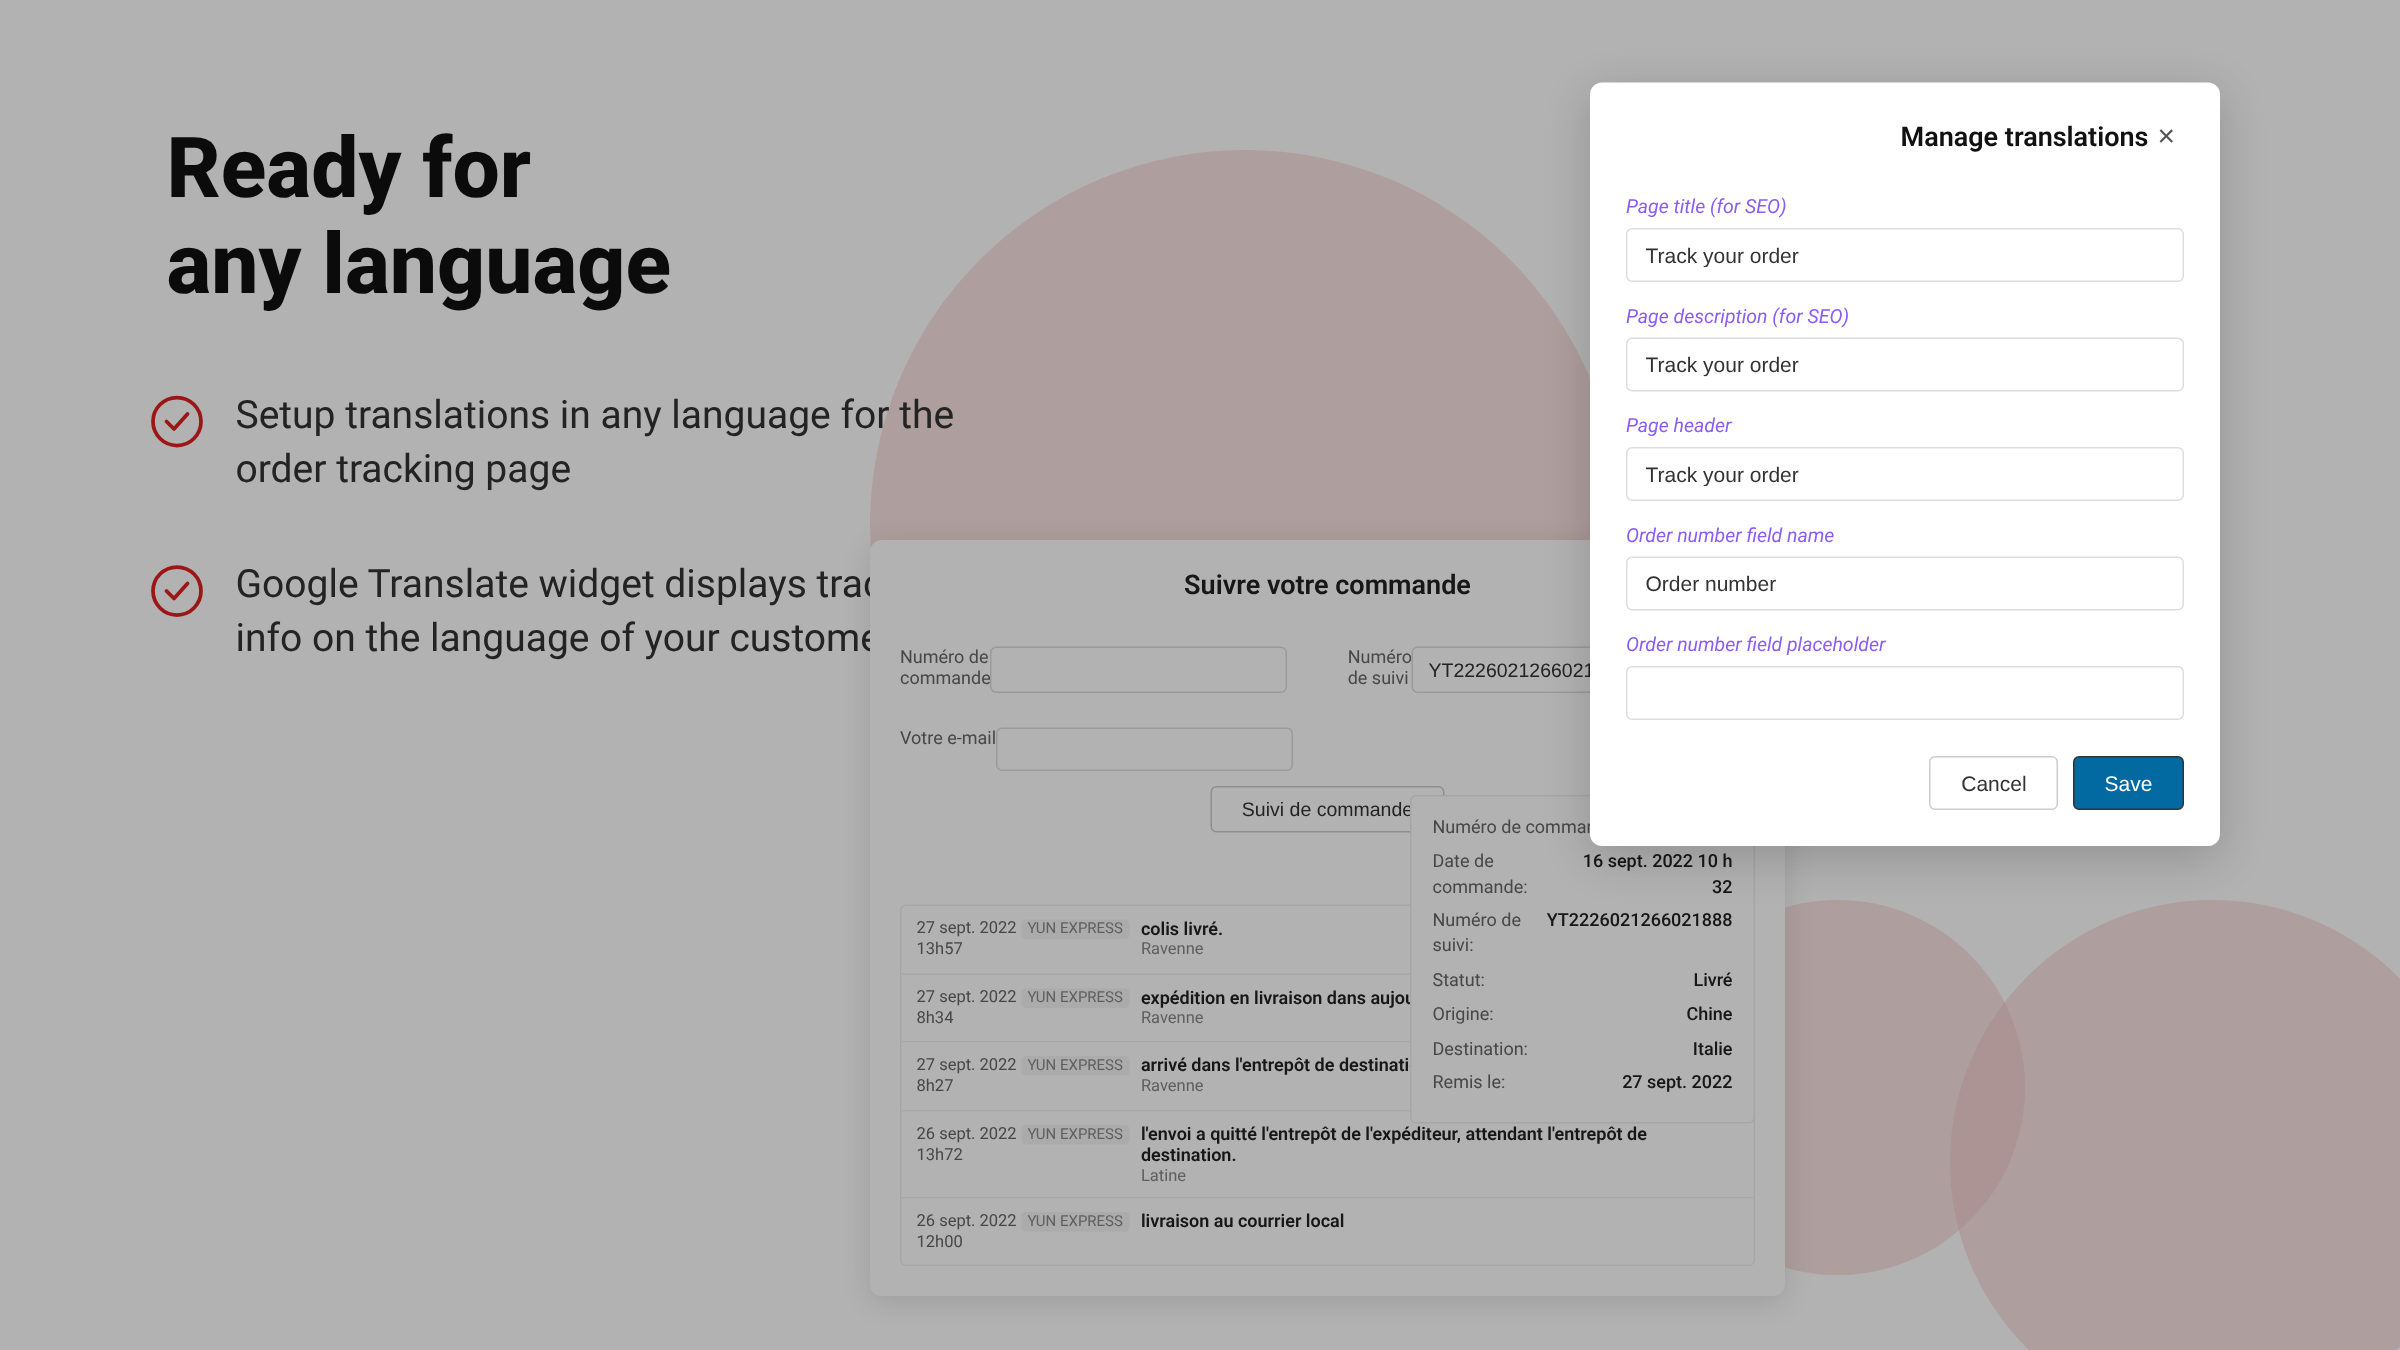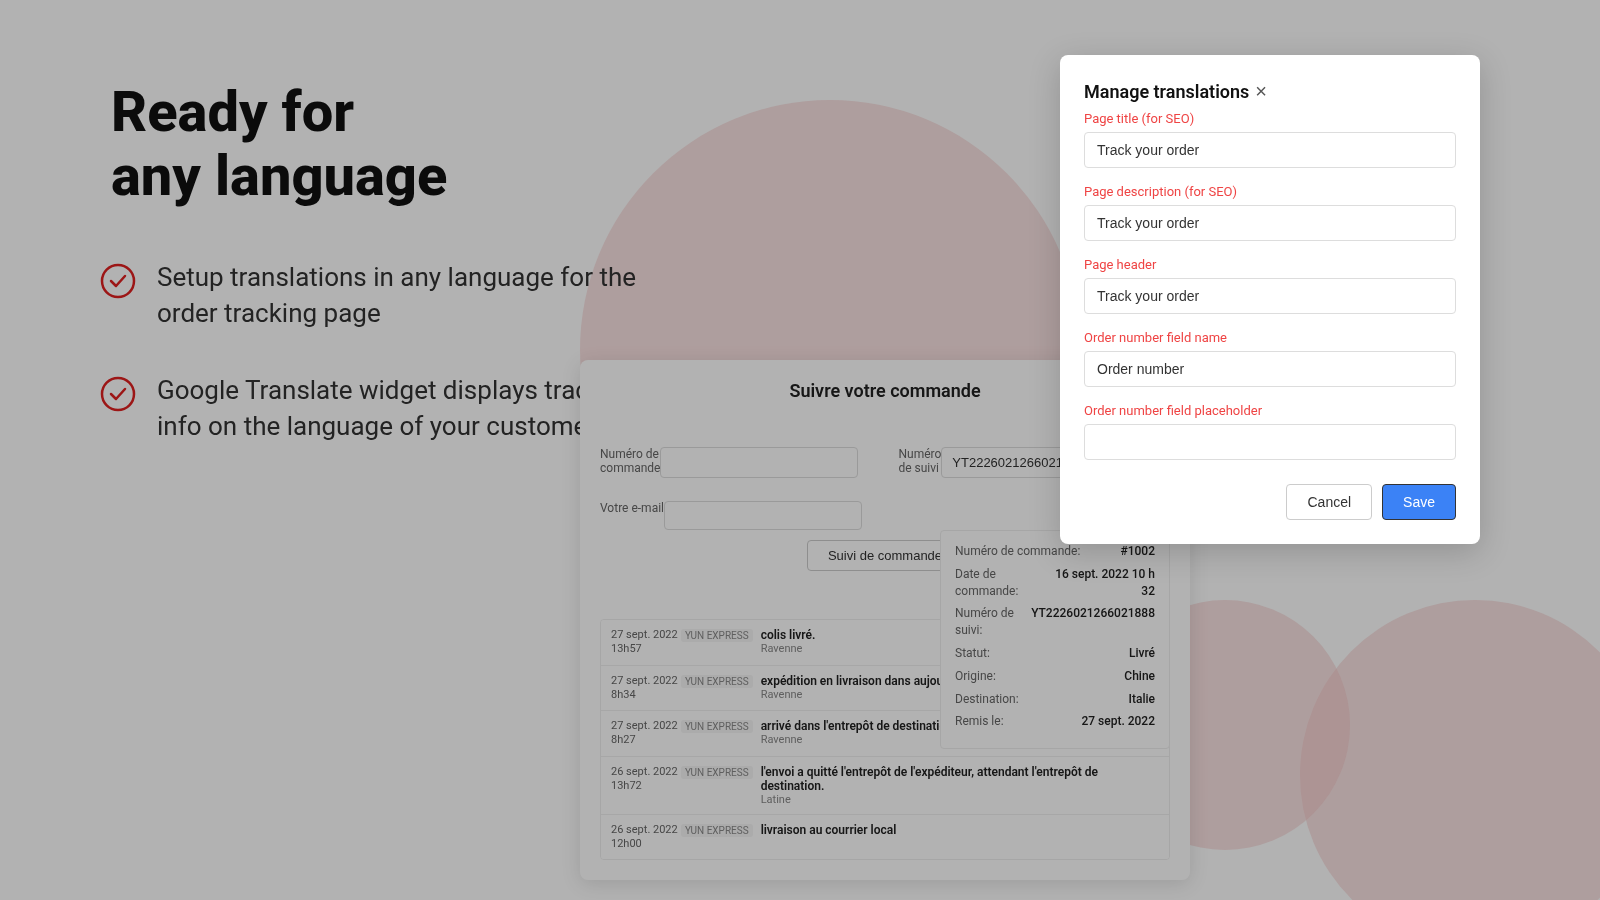--- a/index.html
+++ b/index.html
@@ -92,21 +92,21 @@
       box-shadow: 0 4px 20px rgba(0,0,0,0.12);
       padding: 20px;
       z-index: 5;
     }
 
     .tracking-preview-title {
       text-align: center;
       font-size: 18px;
       font-weight: 600;
       color: #222;
-      margin-bottom: 32px;
+      margin-bottom: 16px;
     }
 
     .tracking-form-row {
       display: flex;
       gap: 12px;
       margin-bottom: 10px;
       align-items: center;
     }
 
     .tracking-form-label {
@@ -288,23 +288,23 @@
       width: 420px;
       background: #ffffff;
       border-radius: 8px;
       box-shadow: 0 8px 32px rgba(0,0,0,0.18);
       z-index: 20;
       padding: 24px;
     }
 
     .modal-header {
       display: flex;
-      justify-content: flex-start;
+      justify-content: flex-end;
       align-items: center;
-      margin-bottom: 8px;
+      margin-bottom: 28px;
     }
 
     .modal-title {
       font-size: 18px;
       font-weight: 600;
       color: #111;
     }
 
     .modal-close {
       background: none;
@@ -315,23 +315,24 @@
       line-height: 1;
       padding: 2px 6px;
     }
 
     .form-group {
       margin-bottom: 16px;
     }
 
     .form-label {
       font-size: 13px;
-      color: #ef4444;
+      color: #8b5cf6;
       margin-bottom: 6px;
       display: block;
+      font-style: italic;
     }
 
     .form-input {
       width: 100%;
       border: 1px solid #ddd;
       border-radius: 4px;
       padding: 9px 12px;
       font-size: 14px;
       color: #333;
       background: #fff;
@@ -353,21 +354,21 @@
       background: #fff;
       border: 1px solid #ccc;
       border-radius: 4px;
       padding: 9px 20px;
       font-size: 14px;
       cursor: pointer;
       color: #333;
     }
 
     .btn-save {
-      background: #3b82f6;
+      background: #0369a1;
       border: 1px solid #333;
       border-radius: 4px;
       padding: 9px 20px;
       font-size: 14px;
       cursor: pointer;
       color: #fff;
     }
 
     .vertical-divider {
       width: 1px;

